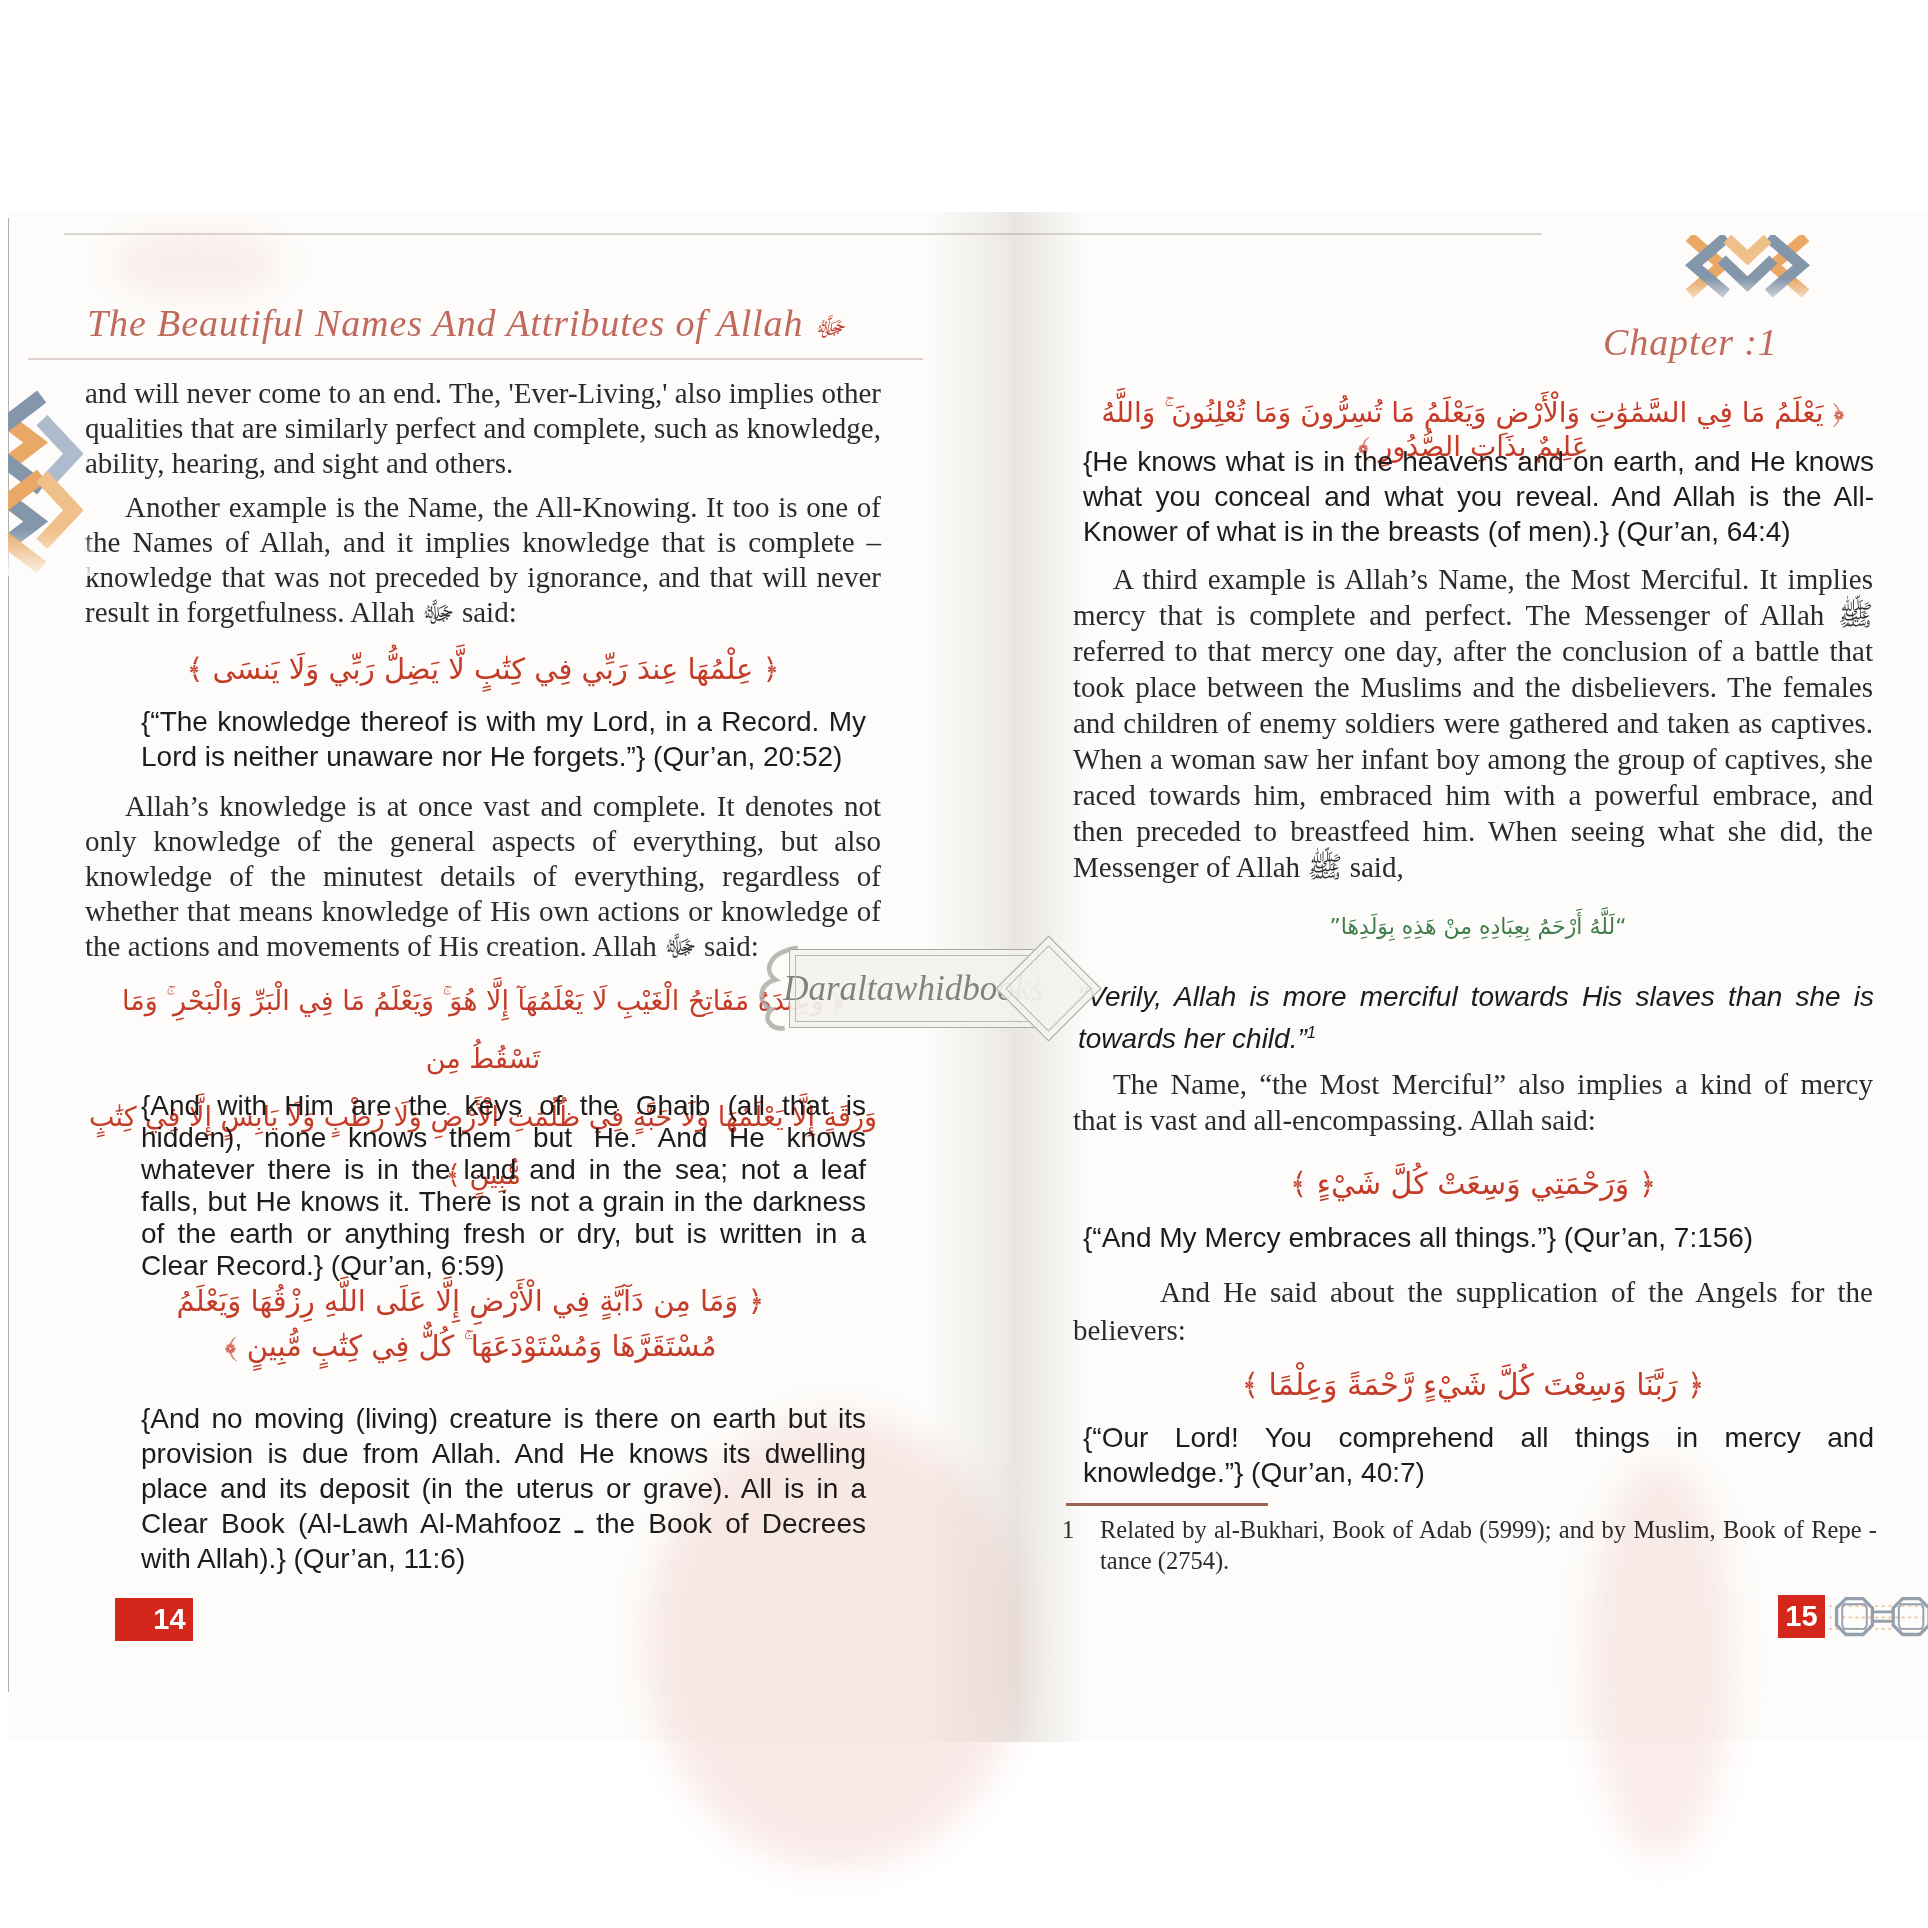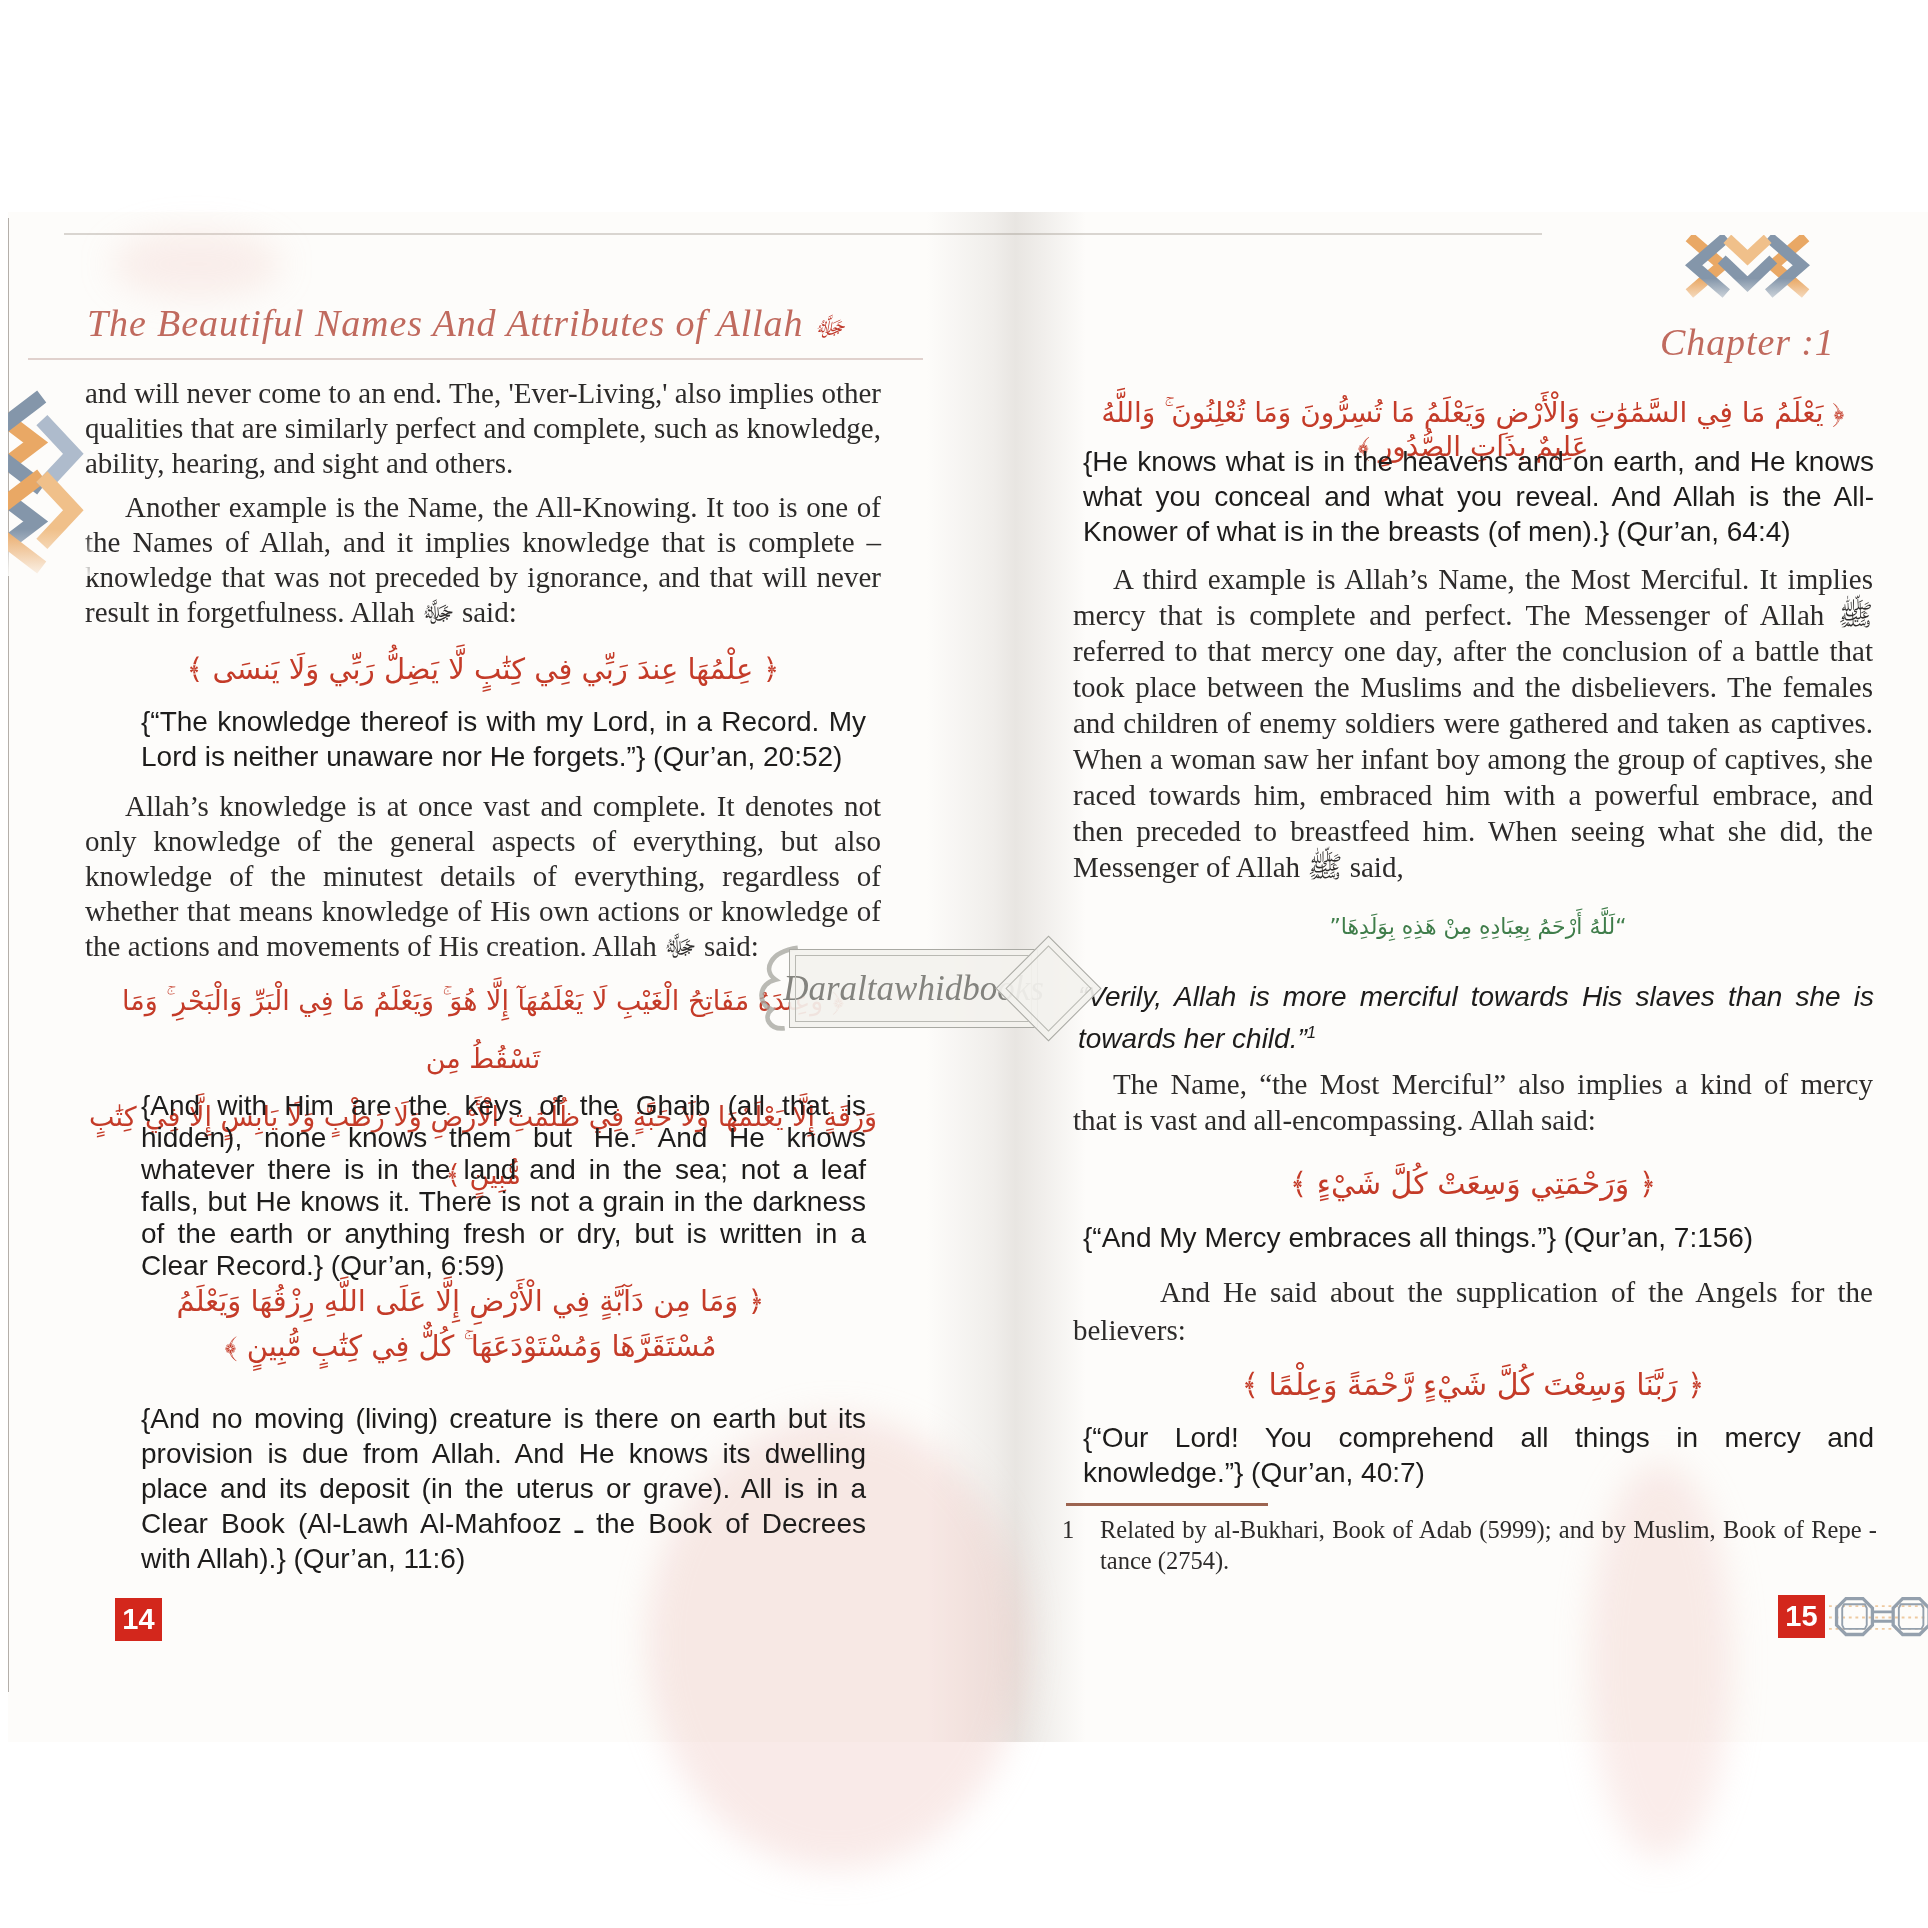--- a/index.html
+++ b/index.html
@@ -84,21 +84,21 @@
 
   <div class="abs quote-en" style="left:141px;top:1090px;width:725px;line-height:32px;">{And with Him are the keys of the Ghaib (all that is hidden), none knows them but He. And He knows whatever there is in the land and in the sea; not a leaf falls, but He knows it. There is not a grain in the darkness of the earth or anything fresh or dry, but is written in a Clear Record.} (Qur’an, 6:59)</div>
 
   <div class="abs arabic" style="left:141px;top:1279px;width:659px;font-size:29px;line-height:45px;">
     <div>﴿ وَمَا مِن دَآبَّةٍ فِي الْأَرْضِ إِلَّا عَلَى اللَّهِ رِزْقُهَا وَيَعْلَمُ</div>
     <div>مُسْتَقَرَّهَا وَمُسْتَوْدَعَهَا ۚ كُلٌّ فِي كِتَٰبٍ مُّبِينٍ ﴾</div>
   </div>
 
   <div class="abs quote-en" style="left:141px;top:1401px;width:725px;">{And no moving (living) creature is there on earth but its provision is due from Allah. And He knows its dwelling place and its deposit (in the uterus or grave). All is in a Clear Book (Al-Lawh Al-Mahfooz ـ the Book of Decrees with Allah).} (Qur’an, 11:6)</div>
 
-  <div class="abs pagenum" style="left:115px;top:1598px;">14</div>
+  <div class="abs pagenum" style="left:115px;top:1598px;padding-left:31px;">14</div>
 
   <div class="abs" style="left:7.5px;top:388px;width:85px;height:188px;overflow:hidden;">
     <svg width="141" height="188" viewBox="0 0 150 200" style="position:absolute;left:-55px;top:0;">
       <g fill="none" stroke-linecap="square" stroke-width="16">
         <path d="M30,14 L88,58 L30,102" stroke="#e9a865"></path>
         <path d="M88,14 L30,58 L88,102" stroke="#8496aa"></path>
         <path d="M30,98 L88,142 L30,186" stroke="#8496aa"></path>
         <path d="M88,98 L30,142 L88,186" stroke="#e9a865"></path>
         <path d="M100,40 L128,70 L100,100" stroke="#aebbcc"></path>
         <path d="M100,100 L128,130 L100,160" stroke="#f0c08a"></path>
@@ -126,21 +126,21 @@
       <rect x="0" y="46" width="162" height="29" fill="url(#fadeT)"></rect>
       <defs>
         <linearGradient id="fadeT" x1="0" y1="0" x2="0" y2="1">
           <stop offset="0" stop-color="#fdfcfa" stop-opacity="0"></stop>
           <stop offset="1" stop-color="#fdfcfa" stop-opacity="0.85"></stop>
         </linearGradient>
       </defs>
     </svg>
   </div>
 
-  <div class="abs script-header" style="left:1660px;top:320px;">Chapter :1</div>
+  <div class="abs script-header" style="left:1603px;top:320px;">Chapter :1</div>
 
   <div class="abs arabic" style="left:1073px;top:380px;width:800px;font-size:28px;margin-top:16px;">﴿ يَعْلَمُ مَا فِي السَّمَٰوَٰتِ وَالْأَرْضِ وَيَعْلَمُ مَا تُسِرُّونَ وَمَا تُعْلِنُونَ ۚ وَاللَّهُ عَلِيمٌ بِذَاتِ الصُّدُورِ ﴾</div>
 
   <div class="abs quote-en" style="left:1083px;top:444px;width:791px;">{He knows what is in the heavens and on earth, and He knows what you conceal and what you reveal. And Allah is the All-Knower of what is in the breasts (of men).} (Qur’an, 64:4)</div>
 
   <div class="abs serif-para indent40" style="left:1073px;top:561px;width:800px;line-height:36px;">A third example is Allah’s Name, the Most Merciful. It implies mercy that is complete and perfect. The Messenger of Allah ﷺ referred to that mercy one day, after the conclusion of a battle that took place between the Muslims and the disbelievers. The females and children of enemy soldiers were gathered and taken as captives. When a woman saw her infant boy among the group of captives, she raced towards him, embraced him with a powerful embrace, and then preceded to breastfeed him. When seeing what she did, the Messenger of Allah ﷺ said,</div>
 
   <div class="abs arabic-green" style="left:1205px;top:914px;width:546px;font-size:22px;">“لَلَّهُ أَرْحَمُ بِعِبَادِهِ مِنْ هَذِهِ بِوَلَدِهَا”</div>
 
   <div class="abs quote-en-italic" style="left:1078px;top:979px;width:796px;">

